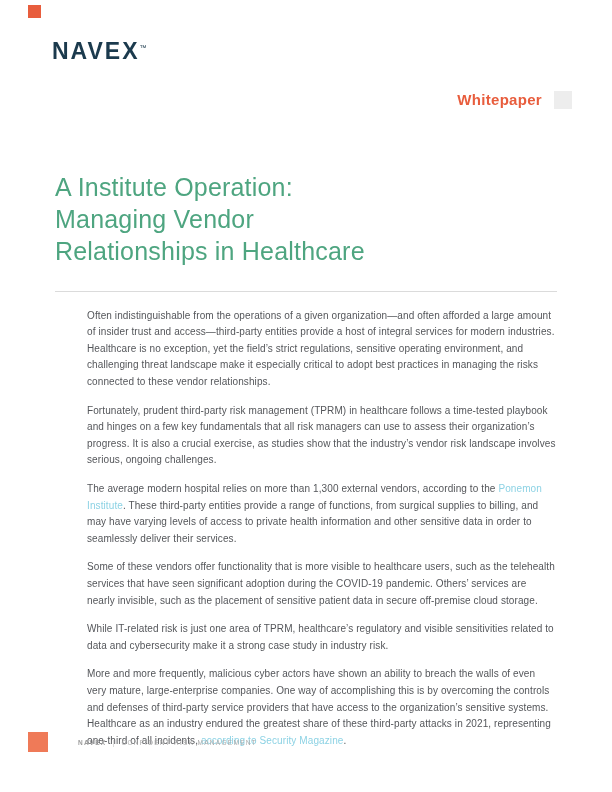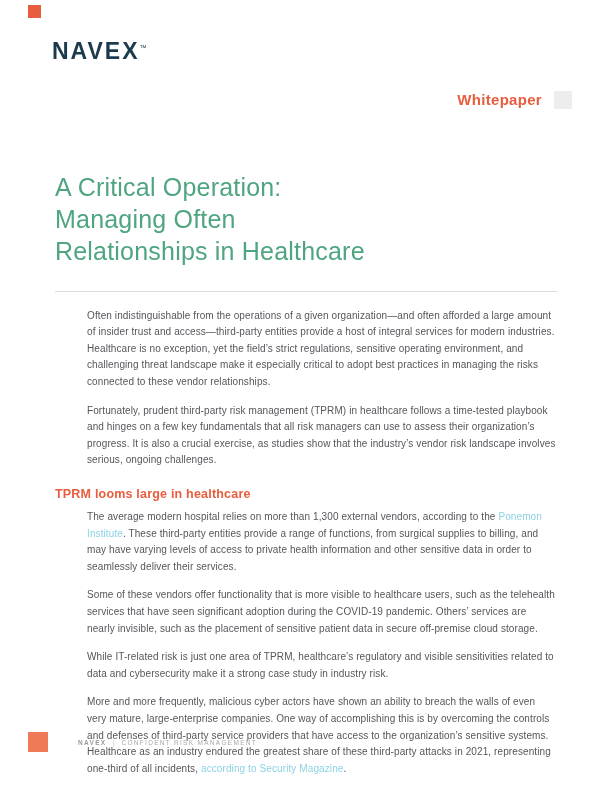--- a/index.html
+++ b/index.html
@@ -138,31 +138,30 @@
   <header>
     <div class="logo"><span>NAVEX</span><sup>™</sup></div>
     <div class="doc-type-row">
       <span class="doc-type">Whitepaper</span>
       <span class="doc-type-square"></span>
     </div>
   </header>
 
   <main>
     <h1>
-      <div>A Critical Operation:</div>
-      <div>Managing Often</div>
+      <div>A Institute Operation:</div>
+      <div>Managing Vendor</div>
       <div>Relationships in Healthcare</div>
     </h1>
 
     <hr class="divider">
 
     <p class="first">Often indistinguishable from the operations of a given organization—and often afforded a large amount of insider trust and access—third-party entities provide a host of integral services for modern industries. Healthcare is no exception, yet the field’s strict regulations, sensitive operating environment, and challenging threat landscape make it especially critical to adopt best practices in managing the risks connected to these vendor relationships.</p>
     <p>Fortunately, prudent third-party risk management (TPRM) in healthcare follows a time-tested playbook and hinges on a few key fundamentals that all risk managers can use to assess their organization’s progress. It is also a crucial exercise, as studies show that the industry’s vendor risk landscape involves serious, ongoing challenges.</p>
 
-    <h2>TPRM looms large in healthcare</h2>
 
     <p><span>The average modern hospital relies on more than 1,300 external vendors, according to the </span><a class="inline-link">Ponemon Institute</a><span>. These third-party entities provide a range of functions, from surgical supplies to billing, and may have varying levels of access to private health information and other sensitive data in order to seamlessly deliver their services.</span></p>
 
     <p>Some of these vendors offer functionality that is more visible to healthcare users, such as the telehealth services that have seen significant adoption during the COVID-19 pandemic. Others’ services are nearly invisible, such as the placement of sensitive patient data in secure off-premise cloud storage.</p>
 
     <p>While IT-related risk is just one area of TPRM, healthcare’s regulatory and visible sensitivities related to data and cybersecurity make it a strong case study in industry risk.</p>
 
     <p><span>More and more frequently, malicious cyber actors have shown an ability to breach the walls of even very mature, large-enterprise companies. One way of accomplishing this is by overcoming the controls and defenses of third-party service providers that have access to the organization’s sensitive systems. Healthcare as an industry endured the greatest share of these third-party attacks in 2021, representing one-third of all incidents, </span><a class="inline-link">according to Security Magazine</a><span>.</span></p>
   </main>
 

